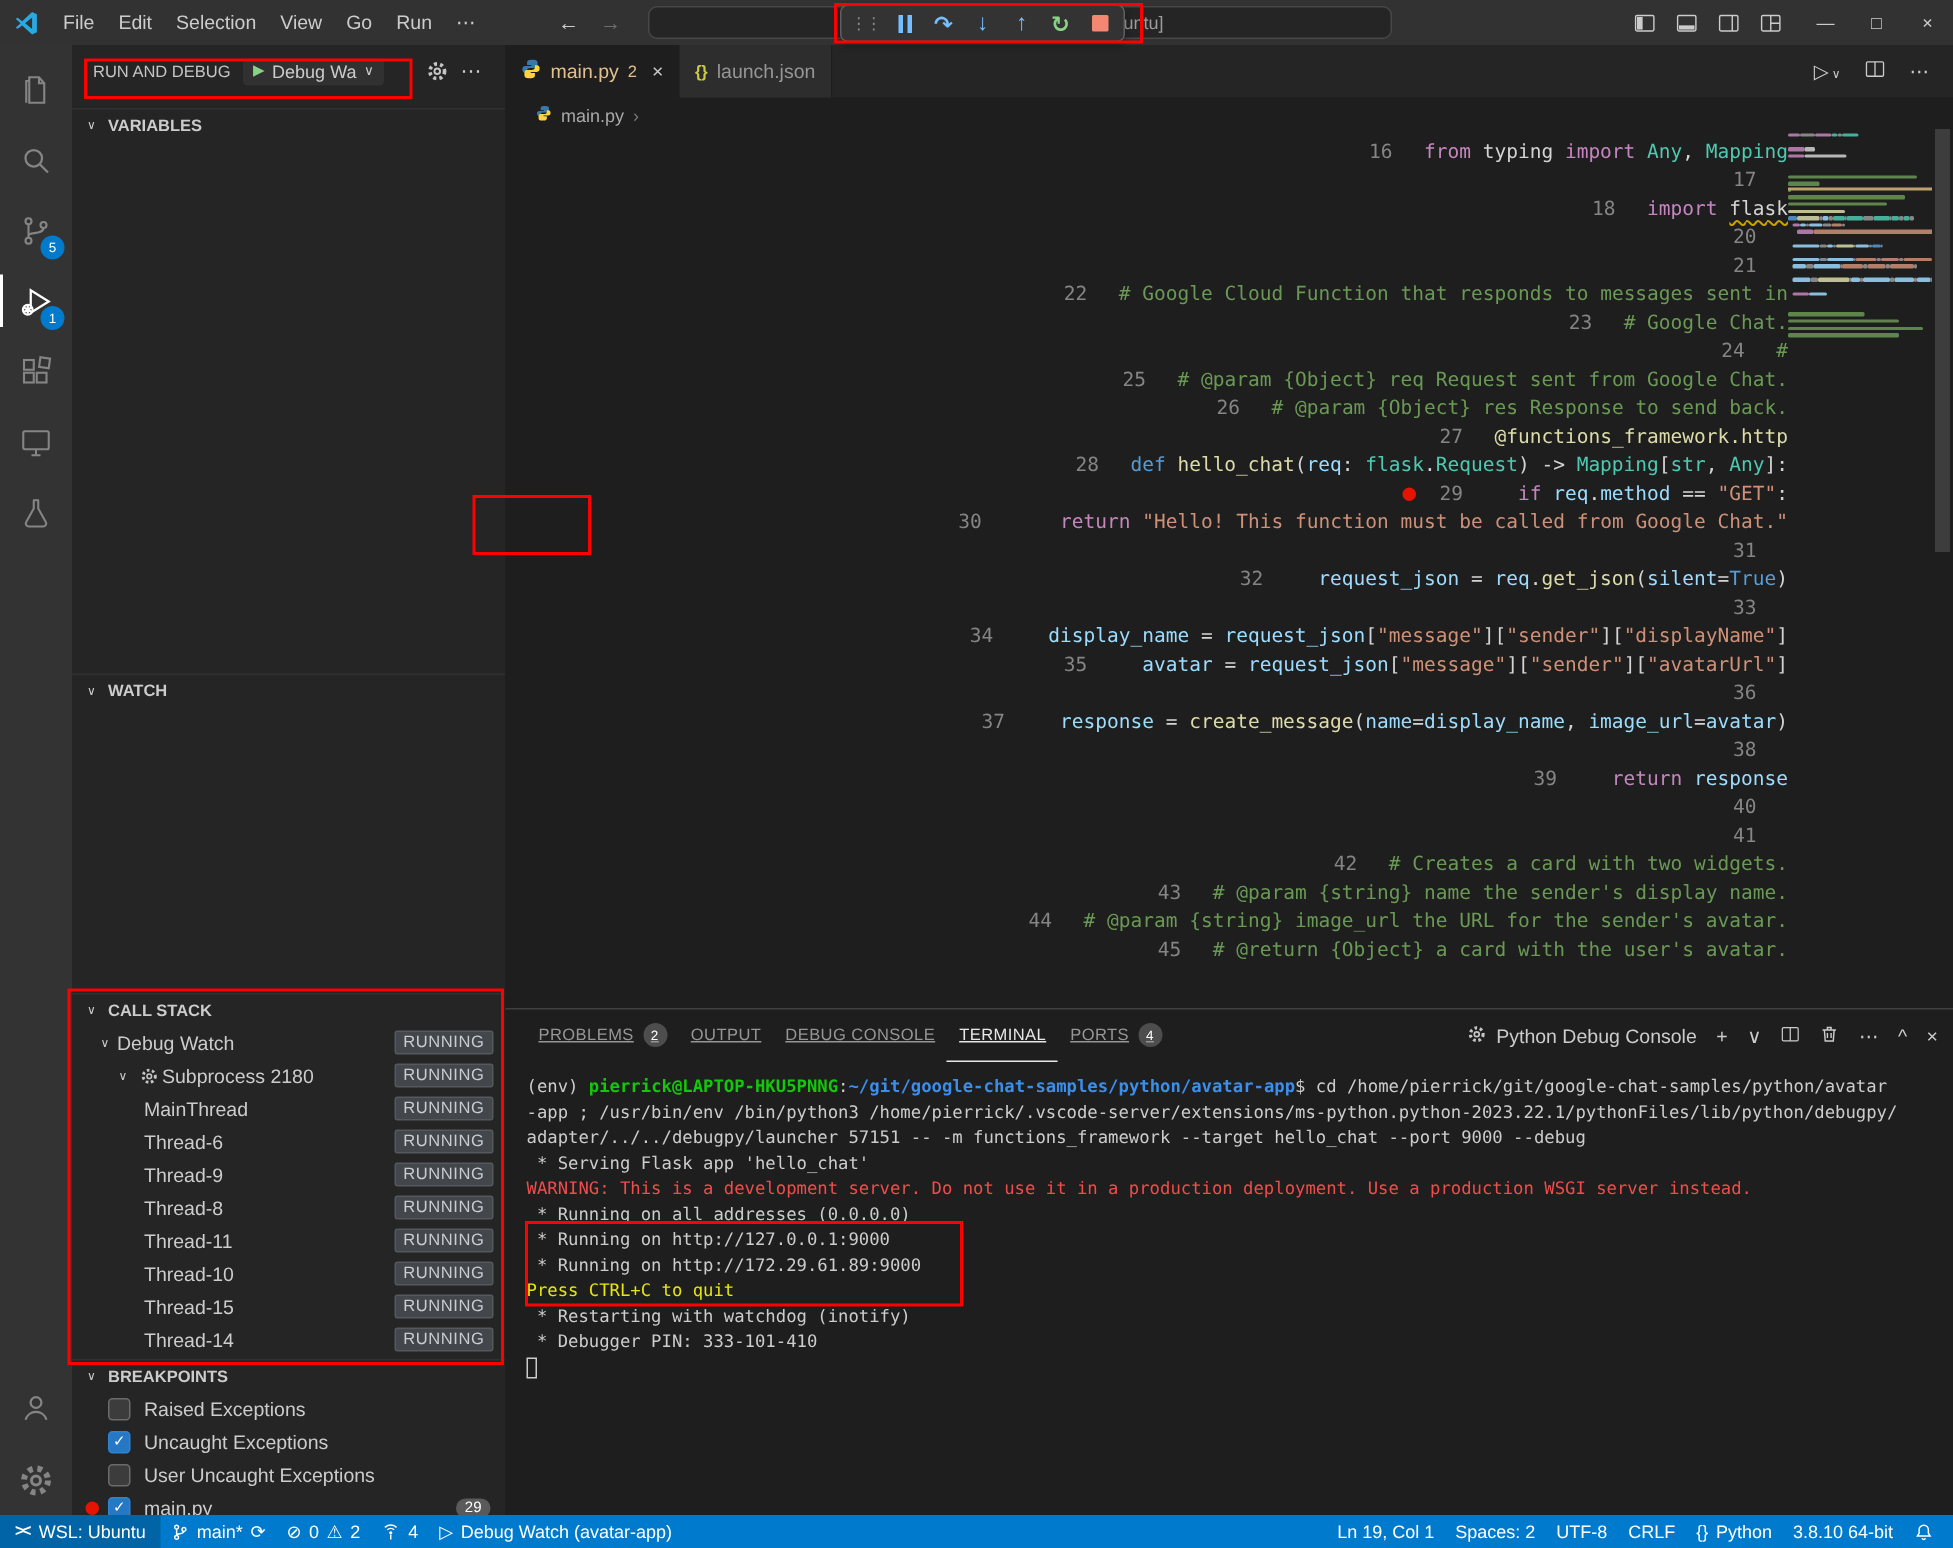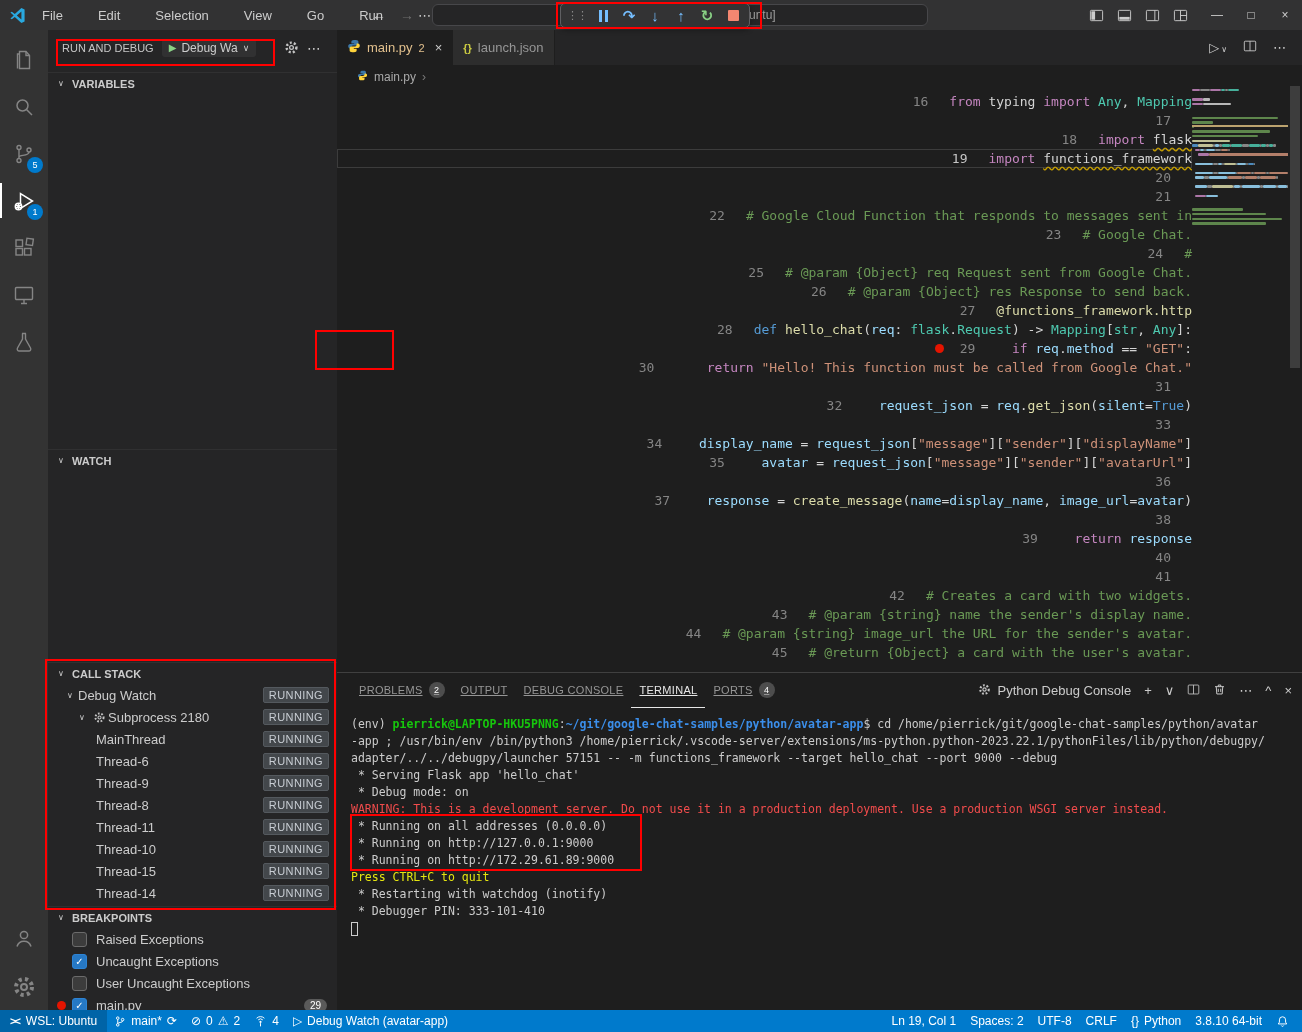--- a/index.html
+++ b/index.html
@@ -2,21 +2,21 @@
 <html><head>
 <meta charset="utf-8">
 <style>
   * { box-sizing: border-box; margin: 0; padding: 0; }
   html,body { width:1302px; height:1032px; overflow:hidden; }
   body { background:#1e1e1e; font-family:"Liberation Sans","DejaVu Sans",sans-serif; color:#cccccc; position:relative; font-size:13px; }
 
   
   .titlebar { position:absolute; top:0; left:0; right:0; height:30px; background:#323233; display:flex; align-items:center; z-index:5; }
   .vscode-logo { width:34px; display:flex; justify-content:center; }
-  .menus { display:flex;gap:19px; }
+  .menus { display:flex; }
   .menu-item { padding:0 8px; font-size:13px; color:#cccccc; cursor:default; }
   .nav-arrows { position:absolute; left:372px; display:flex; gap:14px; color:#cccccc; font-size:14px; }
   .nav-arrows .dim { color:#6e6e6e; }
   .command-center { position:absolute; left:432px; top:4px; width:496px; height:22px; background:#252526; border:1px solid #47474a; border-radius:6px;
                     display:flex; align-items:center; justify-content:center; color:#9d9d9d; font-size:12px; overflow:hidden; white-space:nowrap; }
   .debug-toolbar { position:absolute; left:560px; top:3px; height:25px; background:#333334; border:1px solid #5f5f62; border-radius:5px;
                    display:flex; align-items:center; padding:0 3px; z-index:6; box-shadow:0 2px 5px rgba(0,0,0,.35); }
   .dbg-btn { width:26px; height:23px; display:flex; align-items:center; justify-content:center; font-size:15px; font-weight:bold; }
   .drag-dots { color:#8a8a8a; font-size:11px; letter-spacing:-1px; font-weight:normal; }
   .blue { color:#75beff; } .green { color:#89d185; }
@@ -403,21 +403,20 @@
           <path fill="#3b77a8" d="M8 1C6 1 5 1.8 5 3v2h3.2v.8H3.6C2.1 5.8 1.4 7 1.4 8.3S2.1 10.8 3.6 10.8H5V9.3C5 7.9 6.1 7.3 7.5 7.3H11c1.2 0 2-.9 2-2V3c0-1.2-1-2-3-2z"></path>
           <path fill="#ffd43b" d="M8 15c2 0 3-.8 3-2v-2H7.8v-.8h4.6c1.5 0 2.2-1.2 2.2-2.5s-.7-2.5-2.2-2.5H11v1.5c0 1.4-1.1 2-2.5 2H5c-1.2 0-2 .9-2 2V13c0 1.2 1 2 3 2z"></path>
         </svg></span>
     <span>main.py</span>
     <span class="crumb-sep">›</span>
   </div>
   <div class="code-lines">
       <div class="code-line"><div class="gutter"><span>16</span></div><div class="ltext"><span class="tk-kw">from </span><span class="tk-pl">typing </span><span class="tk-kw">import </span><span class="tk-ty">Any</span><span class="tk-pl">, </span><span class="tk-ty">Mapping</span></div></div>
       <div class="code-line"><div class="gutter"><span>17</span></div><div class="ltext"></div></div>
       <div class="code-line"><div class="gutter"><span>18</span></div><div class="ltext"><span class="tk-kw">import </span><span class="tk-warn">flask</span></div></div>
-      <div class="code-line current"><div class="gutter"><span>19</span></div><div class="ltext"><span class="tk-kw">import </span><span class="tk-warn">functions_framework</span></div></div>
       <div class="code-line"><div class="gutter"><span>20</span></div><div class="ltext"></div></div>
       <div class="code-line"><div class="gutter"><span>21</span></div><div class="ltext"></div></div>
       <div class="code-line"><div class="gutter"><span>22</span></div><div class="ltext"><span class="tk-com"># Google Cloud Function that responds to messages sent in</span></div></div>
       <div class="code-line"><div class="gutter"><span>23</span></div><div class="ltext"><span class="tk-com"># Google Chat.</span></div></div>
       <div class="code-line"><div class="gutter"><span>24</span></div><div class="ltext"><span class="tk-com">#</span></div></div>
       <div class="code-line"><div class="gutter"><span>25</span></div><div class="ltext"><span class="tk-com"># @param {Object} req Request sent from Google Chat.</span></div></div>
       <div class="code-line"><div class="gutter"><span>26</span></div><div class="ltext"><span class="tk-com"># @param {Object} res Response to send back.</span></div></div>
       <div class="code-line"><div class="gutter"><span>27</span></div><div class="ltext"><span class="tk-fn">@functions_framework.http</span></div></div>
       <div class="code-line"><div class="gutter"><span>28</span></div><div class="ltext"><span class="tk-def">def </span><span class="tk-fn">hello_chat</span><span class="tk-pl">(</span><span class="tk-var">req</span><span class="tk-pl">: </span><span class="tk-ty">flask</span><span class="tk-pl">.</span><span class="tk-ty">Request</span><span class="tk-pl">) -&gt; </span><span class="tk-ty">Mapping</span><span class="tk-pl">[</span><span class="tk-ty">str</span><span class="tk-pl">, </span><span class="tk-ty">Any</span><span class="tk-pl">]:</span></div></div>
       <div class="code-line"><div class="gutter"><span class="bp-dot"></span><span>29</span></div><div class="ltext"><span class="tk-pl">  </span><span class="tk-kw">if </span><span class="tk-var">req</span><span class="tk-pl">.</span><span class="tk-var">method</span><span class="tk-pl"> == </span><span class="tk-str">"GET"</span><span class="tk-pl">:</span></div></div>
@@ -517,21 +516,20 @@
       <span class="pa-icon">⋯</span>
       <span class="pa-icon">^</span>
       <span class="pa-icon">×</span>
     </div>
   </div>
   <div class="terminal">
       <div class="t-line"><span class="tm-pl">(env) </span><span class="tm-green">pierrick@LAPTOP-HKU5PNNG</span><span class="tm-pl">:</span><span class="tm-blue">~/git/google-chat-samples/python/avatar-app</span><span class="tm-pl">$ cd /home/pierrick/git/google-chat-samples/python/avatar</span></div>
       <div class="t-line"><span class="tm-pl">-app ; /usr/bin/env /bin/python3 /home/pierrick/.vscode-server/extensions/ms-python.python-2023.22.1/pythonFiles/lib/python/debugpy/</span></div>
       <div class="t-line"><span class="tm-pl">adapter/../../debugpy/launcher 57151 -- -m functions_framework --target hello_chat --port 9000 --debug</span></div>
       <div class="t-line"><span class="tm-pl"> * Serving Flask app 'hello_chat'</span></div>
-      <div class="t-line"><span class="tm-pl"> * Debug mode: on</span></div>
       <div class="t-line"><span class="tm-red">WARNING: This is a development server. Do not use it in a production deployment. Use a production WSGI server instead.</span></div>
       <div class="t-line"><span class="tm-pl"> * Running on all addresses (0.0.0.0)</span></div>
       <div class="t-line"><span class="tm-pl"> * Running on http://127.0.0.1:9000</span></div>
       <div class="t-line"><span class="tm-pl"> * Running on http://172.29.61.89:9000</span></div>
       <div class="t-line"><span class="tm-yellow">Press CTRL+C to quit</span></div>
       <div class="t-line"><span class="tm-pl"> * Restarting with watchdog (inotify)</span></div>
       <div class="t-line"><span class="tm-pl"> * Debugger PIN: 333-101-410</span></div>
       <div class="t-line"><span class="cursor"></span></div>
     </div>
 </div>

